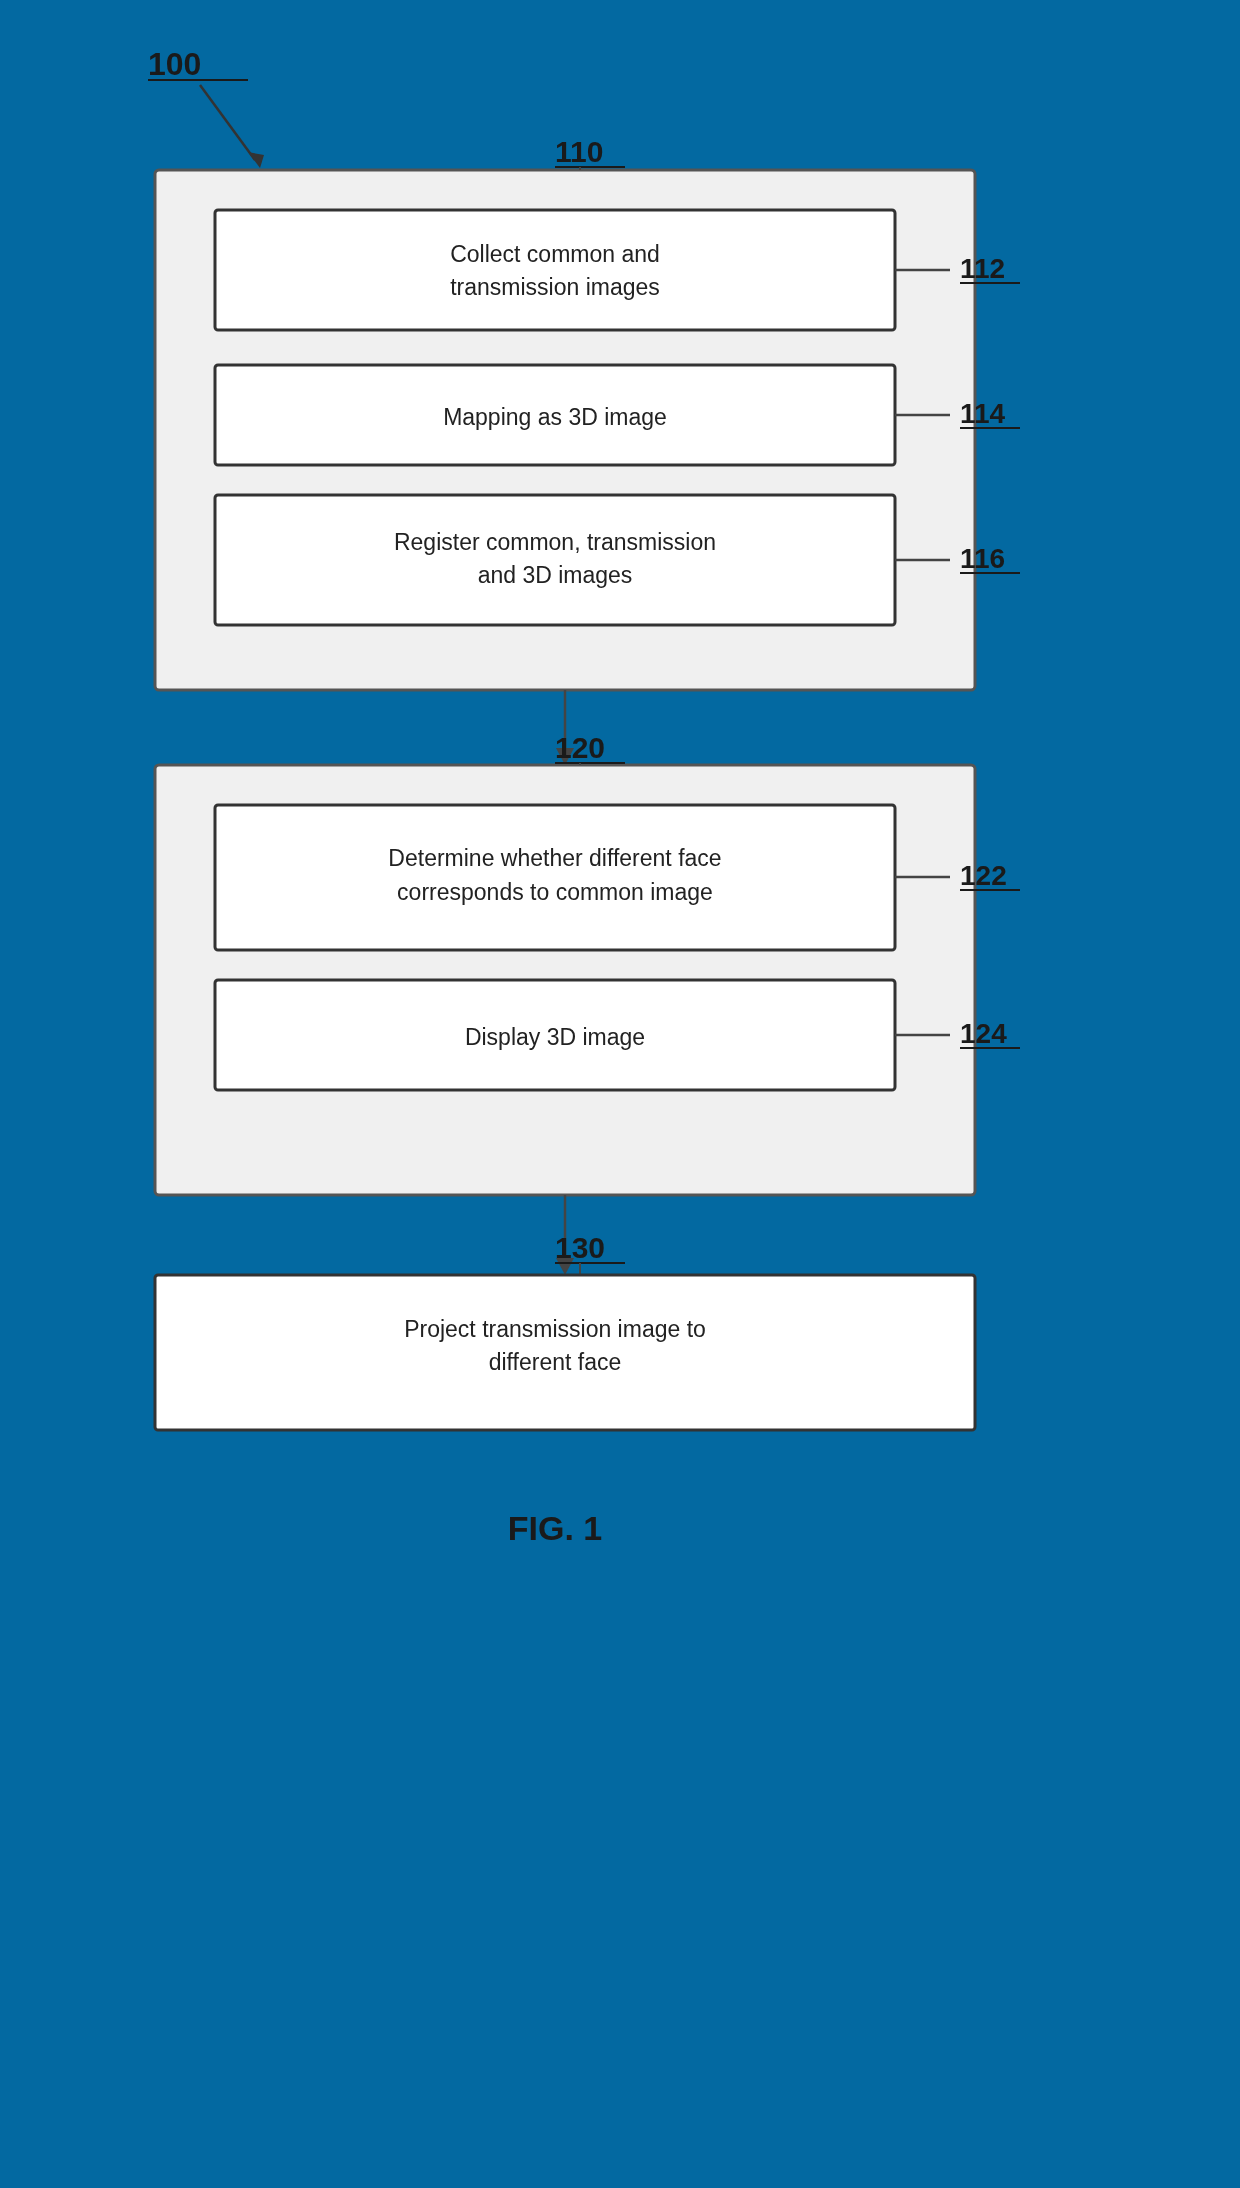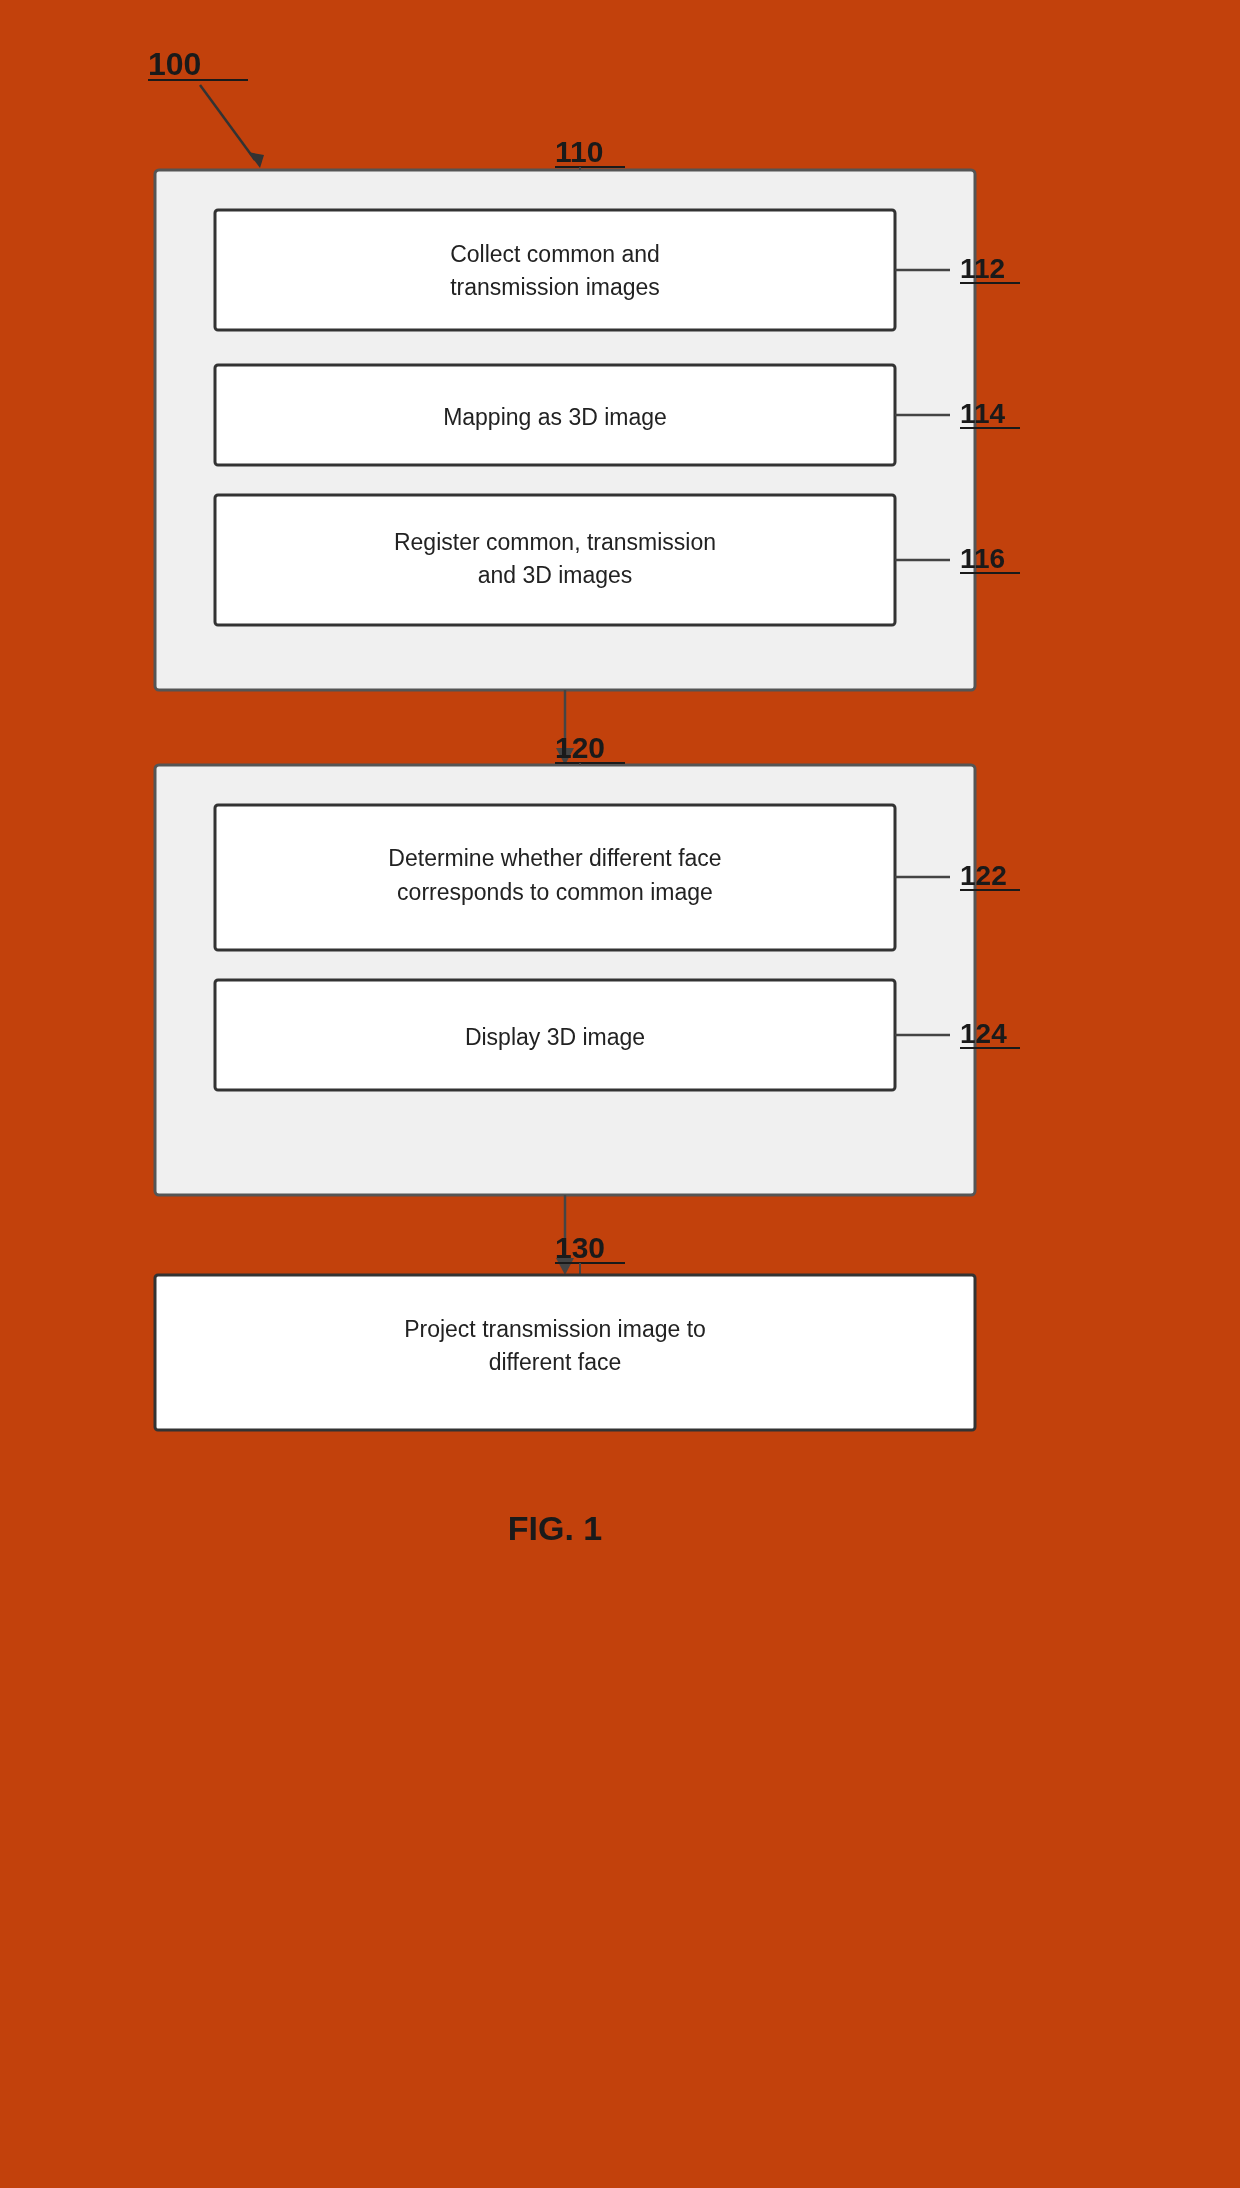--- a/index.html
+++ b/index.html
@@ -14,21 +14,21 @@
       width: 1240px;
       min-height: 2188px;
       position: relative;
       overflow-x: hidden;
     }
 
     .diagram-container {
       width: 1240px;
       min-height: 2188px;
       position: relative;
-      background: #c2410c;
+      background: #0369a1;
       display: flex;
       flex-direction: column;
       align-items: center;
       padding-top: 40px;
     }
 
     svg.diagram-svg {
       position: absolute;
       top: 0;
       left: 0;

